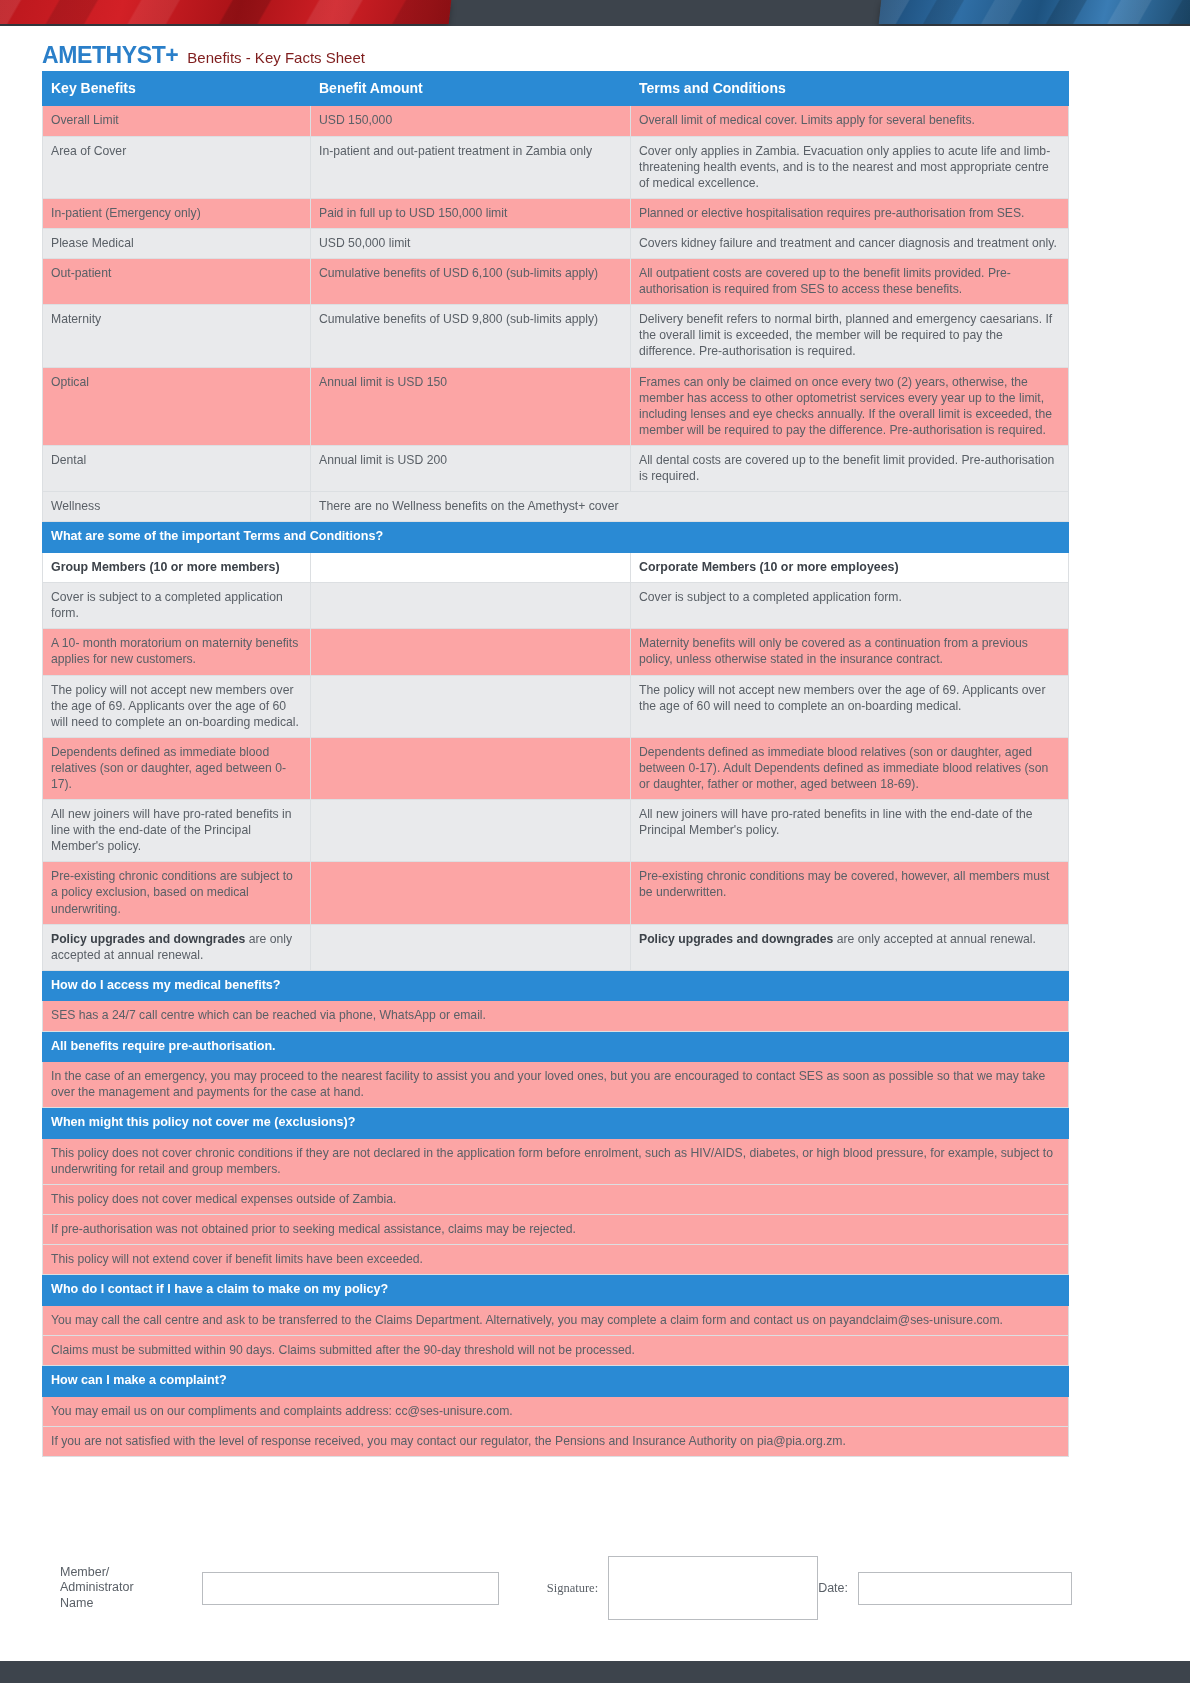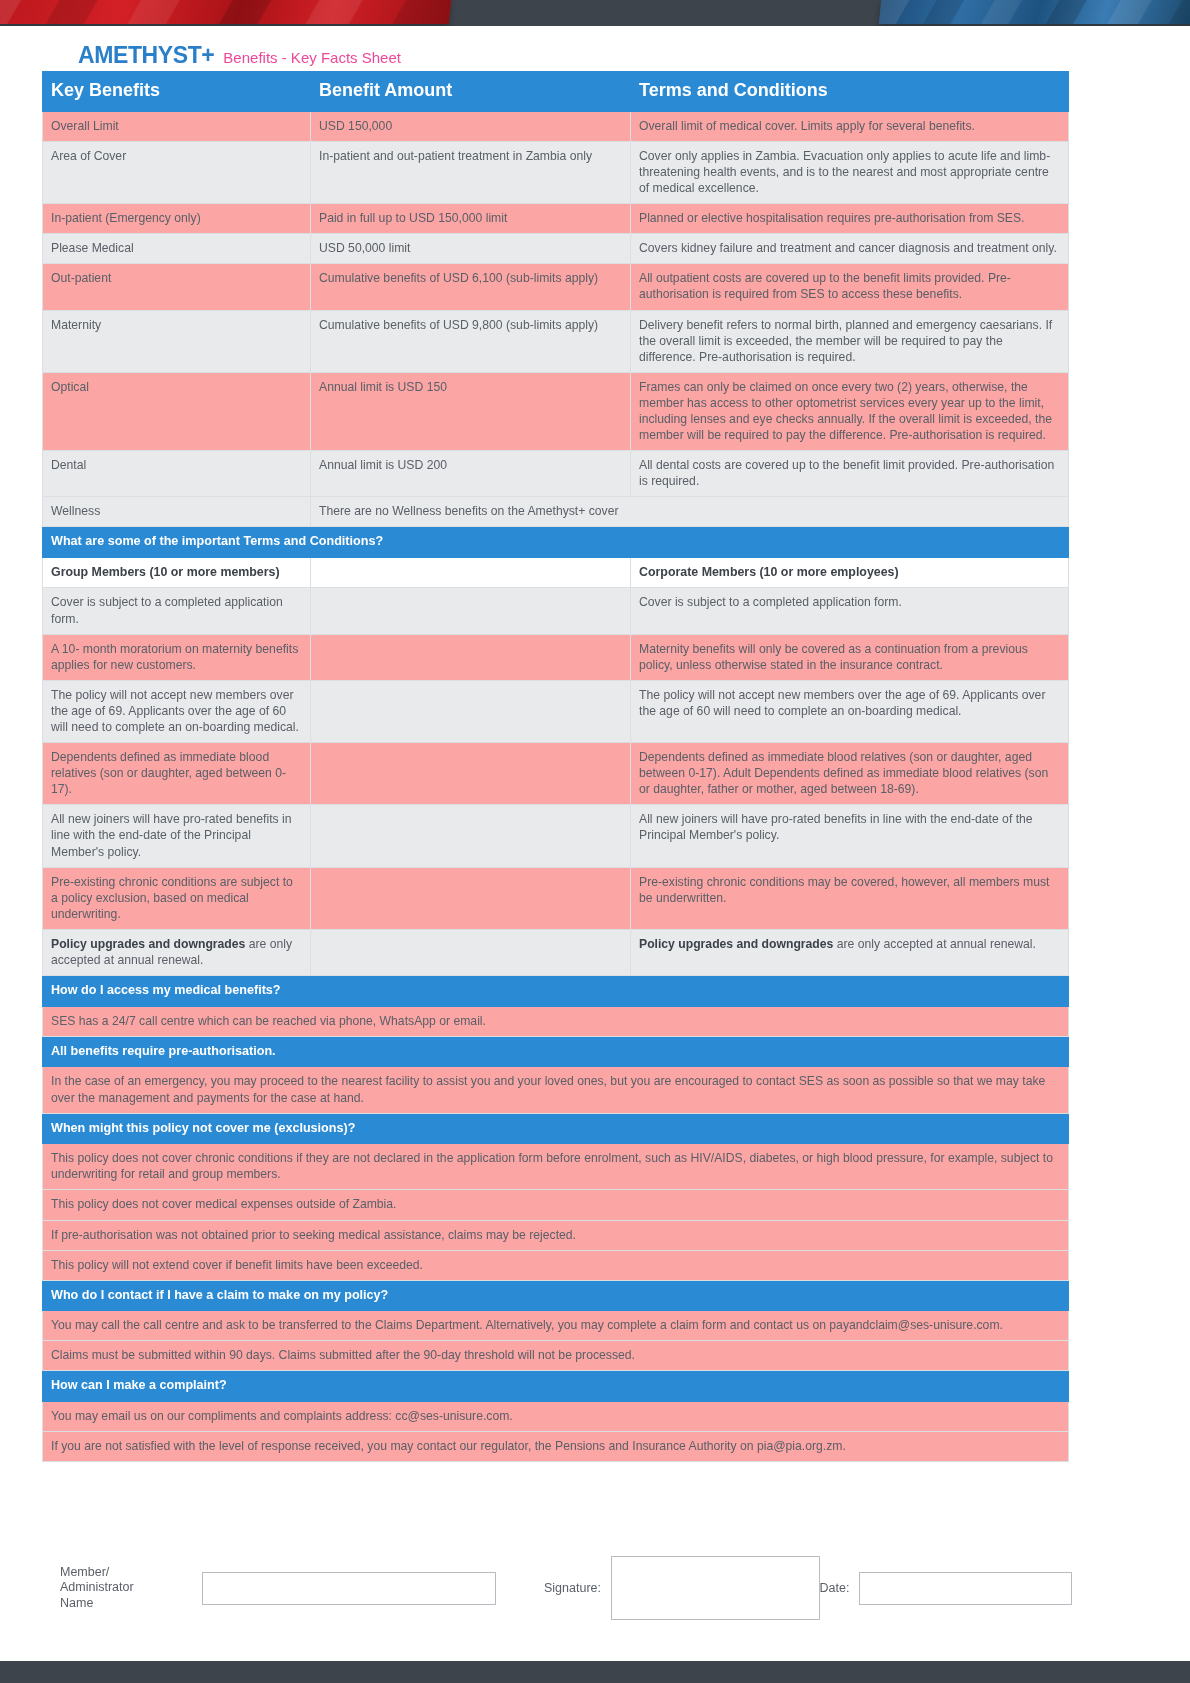--- a/index.html
+++ b/index.html
@@ -71,31 +71,30 @@
   }
 
   
   .title-row {
     position: absolute;
     top: 42px;
     left: 42px;
     display: flex;
     align-items: baseline;
     gap: 9px;
-    margin-left: 36px;
   }
   .brand {
     font-size: 23px;
     font-weight: bold;
     color: #2a7fc9;
     letter-spacing: -0.4px;
   }
   .subtitle {
     font-size: 15px;
-    color: #ec4899;
+    color: #7f1d1d;
   }
 
   
   .sheet {
     position: absolute;
     top: 71px;
     left: 42px;
     width: 1026px;
     border-collapse: collapse;
     table-layout: fixed;
@@ -111,21 +110,21 @@
     text-align: left;
   }
   .col-a { width: 268px; }
   .col-b { width: 320px; }
   .col-c { width: 438px; }
 
   .hdr td, .hdr th {
     background: #2a8ad4;
     color: #ffffff;
     font-weight: bold;
-    font-size: 18px;
+    font-size: 14px;
     border-color: #2a8ad4;
     padding-top: 7px;
     padding-bottom: 8px;
   }
   .band td {
     background: #2a8ad4;
     color: #ffffff;
     font-weight: bold;
     font-size: 12.6px;
     border-color: #2a8ad4;
@@ -151,21 +150,21 @@
     align-items: center;
     font-size: 12.5px;
     color: #5a6067;
   }
   .sig-label { line-height: 1.25; white-space: pre-line; margin-left: 18px; }
   .sig-box {
     border: 1px solid #b9bcc0;
     background: #fff;
   }
   .name-box { width: 296px; height: 29px; margin-left: 34px; }
-  .sign-label { margin-left: 48px; }
+  .sign-label { margin-left: 48px; font-family: Liberation Serif, serif; }
   .sign-box { width: 212px; height: 62px; margin-left: 10px; }
   .date-label { }
   .date-box { width: 212px; height: 29px; margin-left: 10px; }
 </style>
 </head>
 <body>
 
 <div class="banner">
   <div class="banner-white-gap"></div>
   <div class="banner-red"></div>

